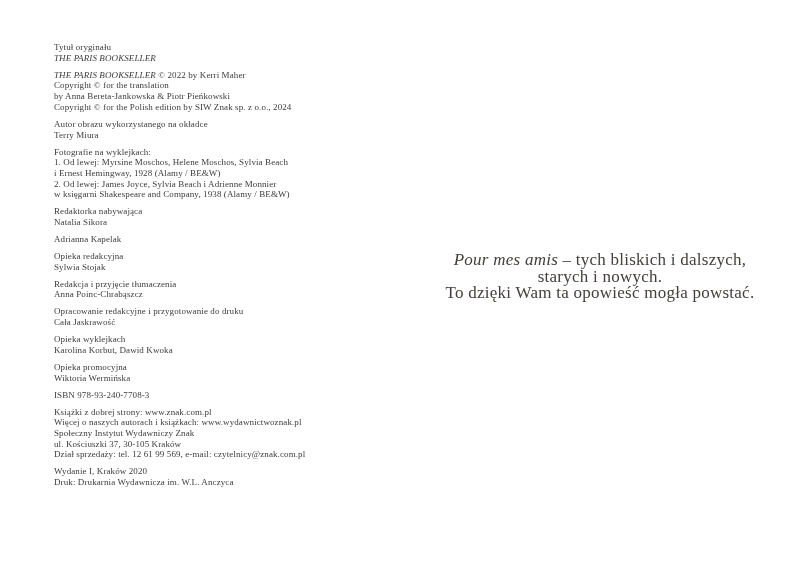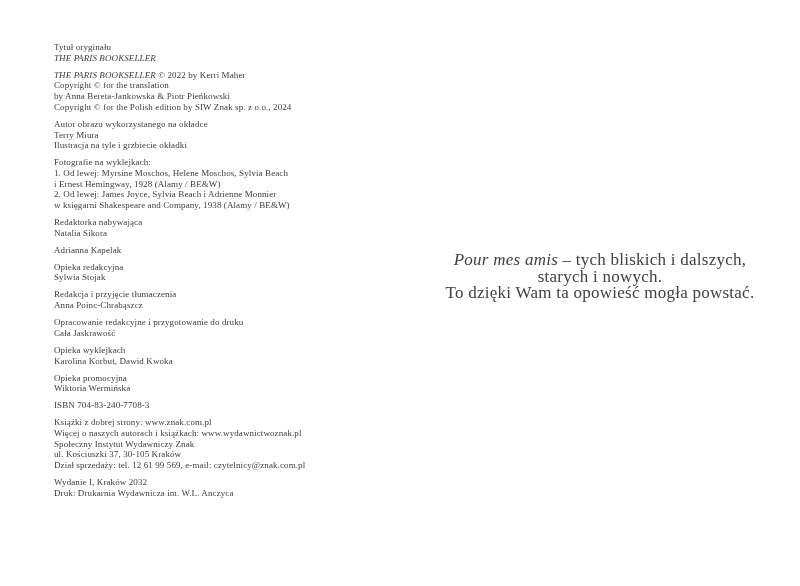--- a/index.html
+++ b/index.html
@@ -54,21 +54,20 @@
         </p>
         <p>
           <span class="line"><span class="seg i">THE PARIS BOOKSELLER</span><span class="seg"> © 2022 by Kerri Maher</span></span>
           <span class="line"><span class="seg">Copyright © for the translation</span></span>
           <span class="line"><span class="seg">by Anna Bereta-Jankowska &amp; Piotr Pieńkowski</span></span>
           <span class="line"><span class="seg">Copyright © for the Polish edition by SIW Znak sp. z o.o., 2024</span></span>
         </p>
         <p>
           <span class="line"><span class="seg">Autor obrazu wykorzystanego na okładce</span></span>
           <span class="line"><span class="seg">Terry Miura</span></span>
-          <span class="line"><span class="seg">Ilustracja na tyle i grzbiecie okładki</span></span>
         </p>
         <p>
           <span class="line"><span class="seg">Fotografie na wyklejkach:</span></span>
           <span class="line"><span class="seg">1. Od lewej: Myrsine Moschos, Helene Moschos, Sylvia Beach</span></span>
           <span class="line"><span class="seg">i Ernest Hemingway, 1928 (Alamy / BE&amp;W)</span></span>
           <span class="line"><span class="seg">2. Od lewej: James Joyce, Sylvia Beach i Adrienne Monnier</span></span>
           <span class="line"><span class="seg">w księgarni Shakespeare and Company, 1938 (Alamy / BE&amp;W)</span></span>
         </p>
         <p>
           <span class="line"><span class="seg">Redaktorka nabywająca</span></span>
@@ -91,31 +90,31 @@
         </p>
         <p>
           <span class="line"><span class="seg">Opieka wyklejkach</span></span>
           <span class="line"><span class="seg">Karolina Korbut, Dawid Kwoka</span></span>
         </p>
         <p>
           <span class="line"><span class="seg">Opieka promocyjna</span></span>
           <span class="line"><span class="seg">Wiktoria Wermińska</span></span>
         </p>
         <p>
-          <span class="line"><span class="seg">ISBN 704-83-240-7708-3</span></span>
+          <span class="line"><span class="seg">ISBN 978-93-240-7708-3</span></span>
         </p>
         <p>
           <span class="line"><span class="seg">Książki z dobrej strony: www.znak.com.pl</span></span>
           <span class="line"><span class="seg">Więcej o naszych autorach i książkach: www.wydawnictwoznak.pl</span></span>
           <span class="line"><span class="seg">Społeczny Instytut Wydawniczy Znak</span></span>
           <span class="line"><span class="seg">ul. Kościuszki 37, 30-105 Kraków</span></span>
           <span class="line"><span class="seg">Dział sprzedaży: tel. 12 61 99 569, e-mail: czytelnicy@znak.com.pl</span></span>
         </p>
         <p>
-          <span class="line"><span class="seg">Wydanie I, Kraków 2032</span></span>
+          <span class="line"><span class="seg">Wydanie I, Kraków 2020</span></span>
           <span class="line"><span class="seg">Druk: Drukarnia Wydawnicza im. W.L. Anczyca</span></span>
         </p>
       </div>
   </div>
   <div class="page right">
     <div class="dedication" id="dedication">
         <span class="line"><span class="seg i">Pour mes amis</span><span class="seg"> – tych bliskich i dalszych,</span></span>
         <span class="line"><span class="seg">starych i nowych.</span></span>
         <span class="line"><span class="seg">To dzięki Wam ta opowieść mogła powstać.</span></span>
       </div>

